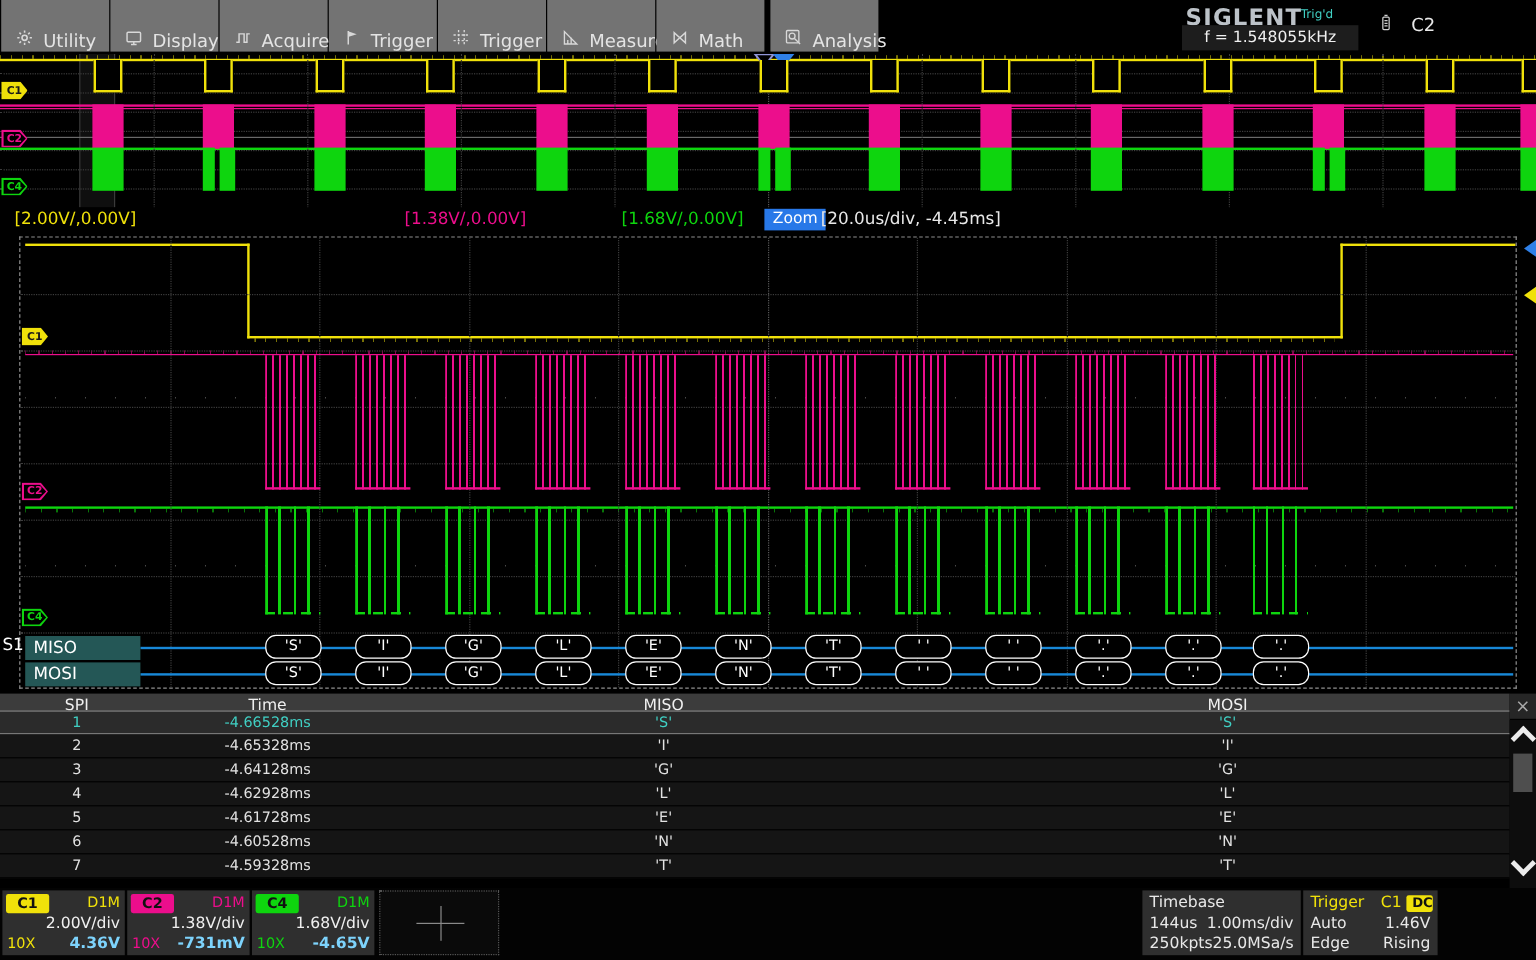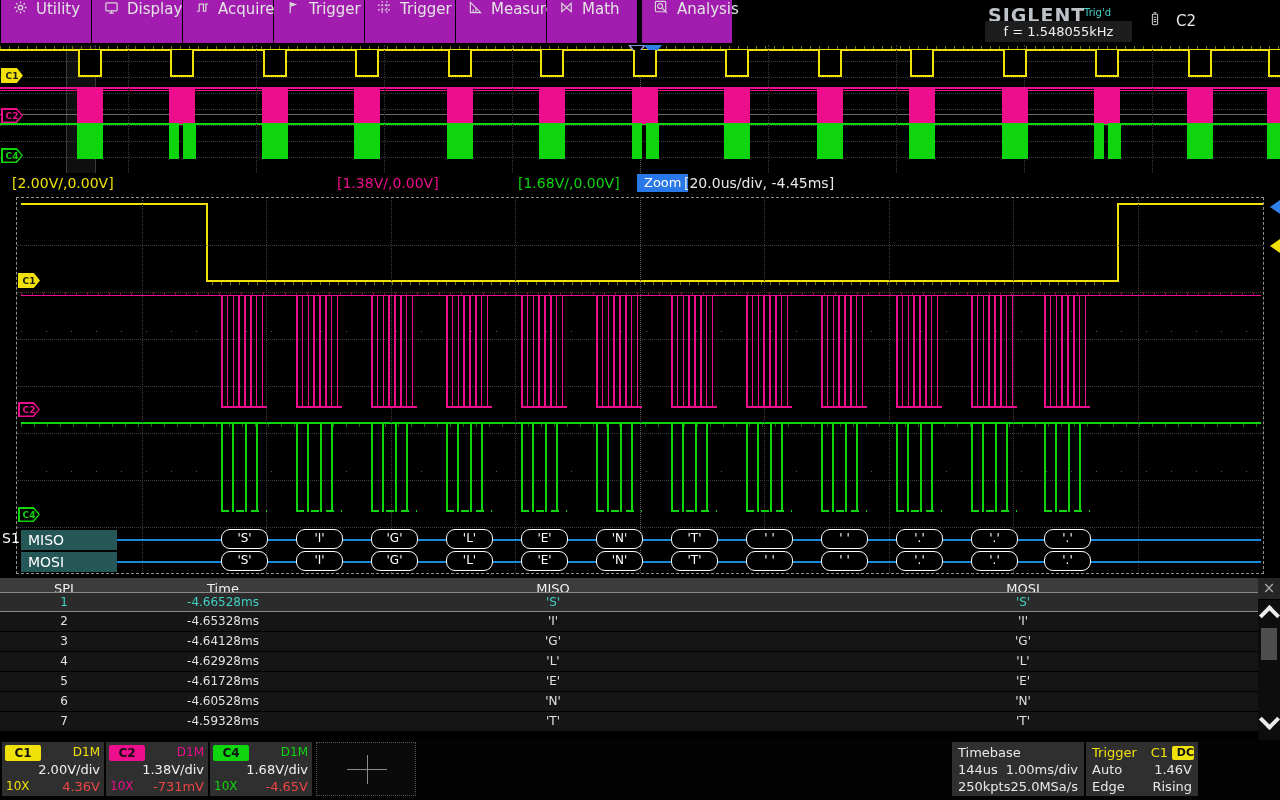--- a/index.html
+++ b/index.html
@@ -1,21 +1,21 @@
 <!DOCTYPE html>
 <html><head>
 <meta charset="utf-8">
 <style>
   html,body{margin:0;padding:0;background:#000;width:1280px;height:800px;overflow:hidden;
     font-family:"DejaVu Sans","Liberation Sans",sans-serif;-webkit-font-smoothing:antialiased;}
   .abs{position:absolute;}
   
   #menubar{position:absolute;left:0;top:0;width:1280px;height:44px;background:#000;}
-  .mitem{position:absolute;top:0;height:43px;width:90px;background:#a21caf;color:#e4e4e4;
-    font-size:15px;display:flex;align-items:flex-start;gap:8px;padding-left:12px;box-sizing:border-box;cursor:default;}
+  .mitem{position:absolute;top:0;height:43px;width:90px;background:#737373;color:#e4e4e4;
+    font-size:15px;display:flex;align-items:flex-end;gap:8px;padding-left:12px;box-sizing:border-box;cursor:default;}
   .mitem svg{flex:0 0 auto;}
   #brand{position:absolute;left:988px;top:4px;color:#bcc2c8;font-size:19px;font-weight:bold;letter-spacing:1px;}
   #trigd{position:absolute;left:1084px;top:7px;color:#40d0c4;font-size:10px;}
   #fbox{position:absolute;left:985px;top:21px;width:147px;height:21px;background:#1d1d1d;color:#f0f0f0;
     font-size:13px;text-align:center;line-height:21px;}
   #battc2{position:absolute;left:1148px;top:10px;display:flex;align-items:center;gap:14px;color:#e8e8e8;font-size:15px;}
   
   #mainview{position:absolute;left:0;top:45px;width:1280px;height:128px;background:#000;overflow:hidden;}
   .gv{position:absolute;top:0;bottom:0;width:0;border-left:1px dotted #3d3d3d;}
   .gh{position:absolute;left:0;right:0;height:0;border-top:1px dotted #3d3d3d;}
@@ -81,21 +81,21 @@
   #thumb{position:absolute;left:3px;top:28px;width:16px;height:32px;background:#4e4e4e;}
   
   #statusbar{position:absolute;left:0;top:740px;width:1280px;height:60px;background:#030303;font-size:13px;color:#e8e8e8;}
   .sbox{position:absolute;top:2px;height:54px;background:#2f2f2f;}
   .chbox{width:102px;}
   .chbadge{position:absolute;left:3px;top:3px;width:36px;height:16px;border-radius:2px;color:#111;
     font-size:12px;font-weight:bold;text-align:center;line-height:16px;}
   .coup{position:absolute;right:4px;top:3px;font-size:12px;}
   .scale{position:absolute;right:4px;top:20px;color:#f0f0f0;}
   .probe{position:absolute;left:4px;top:37px;font-size:12px;}
-  .offs{position:absolute;right:4px;top:37px;color:#ef4444;}
+  .offs{position:absolute;right:4px;top:37px;color:#7dd3fc;font-weight:bold;}
   #addbox{position:absolute;left:316px;top:2px;width:100px;height:54px;background:#0a0a0a;border:1px dotted #555;box-sizing:border-box;}
   #addbox .hl{position:absolute;left:30px;top:26px;width:40px;height:1px;background:#8a8a8a;}
   #addbox .vl{position:absolute;left:50px;top:12px;width:1px;height:29px;background:#8a8a8a;}
   .r1l{position:absolute;left:6px;top:3px;}
   .r2l{position:absolute;left:6px;top:20px;} .r2r{position:absolute;right:6px;top:20px;}
   .r3l{position:absolute;left:6px;top:37px;} .r3r{position:absolute;right:6px;top:37px;}
   .yel{color:#f0e10a;} .mag{color:#ec0e8c;} .grn{color:#0ed50e;}
   .dcbadge{position:absolute;right:4px;top:4px;width:22px;height:14px;background:#f0e10a;color:#111;
     font-size:11px;font-weight:bold;text-align:right;line-height:14px;border-radius:2px;}
   .srctxt{position:absolute;right:30px;top:3px;}

